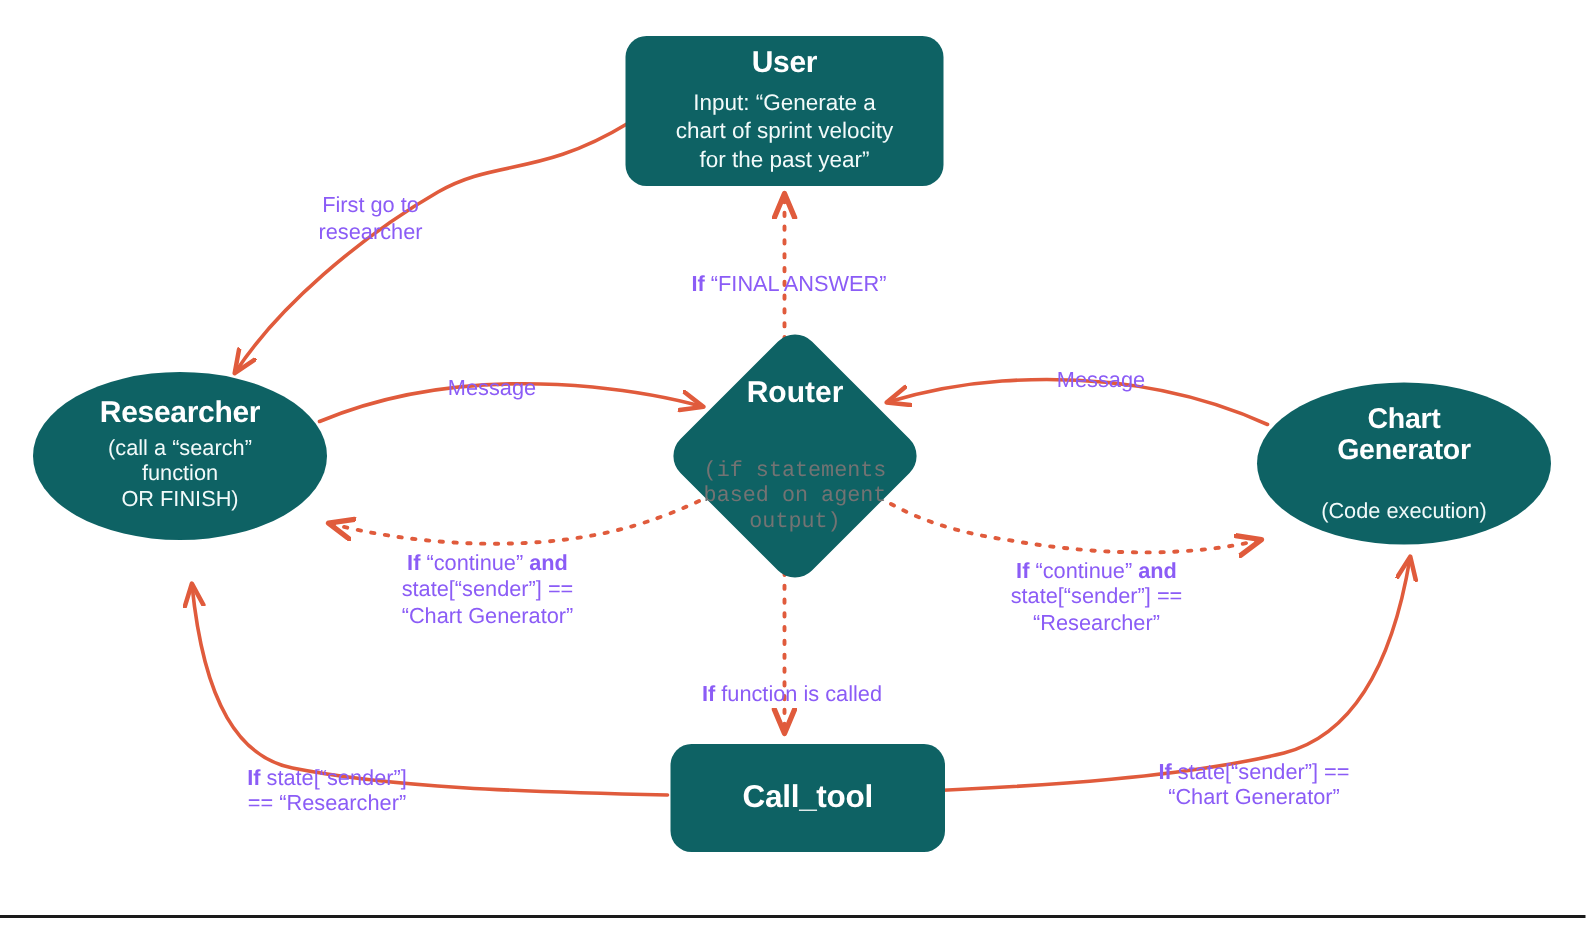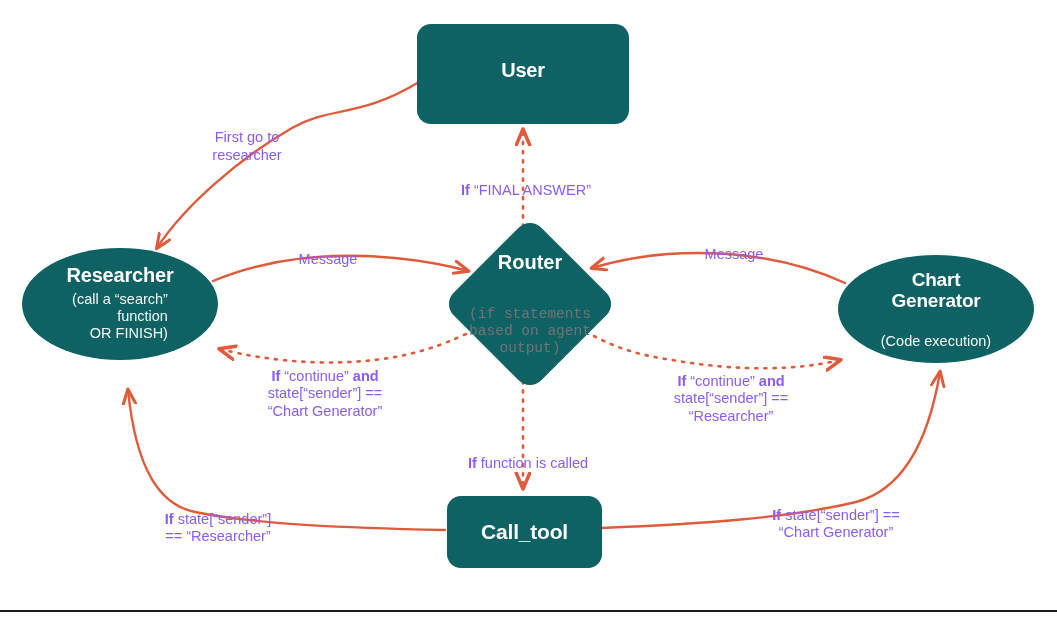--- a/index.html
+++ b/index.html
@@ -104,21 +104,21 @@
     text-align: center;
     color: #ffffff;
     gap: 27px;
   }
   #node-router-text .title { font-size: 20px; font-weight: bold; margin-bottom: 5px; }
   #node-router-text .sub { font-size: 14.5px; line-height: 17px; color: #737373; font-family: Liberation Mono, monospace; }
 
   
   #node-call-tool {
     left: 447px; top: 496px;
-    width: 155px; height: 72px;
+    width: 183px; height: 72px;
     border-radius: 14px;
   }
   #node-call-tool .title { font-size: 21px; }
 
   
   .edge-label {
     position: absolute;
     color: #8b5cf6;
     font-size: 14.5px;
     line-height: 17.5px;
@@ -179,25 +179,28 @@
       <path d="M 523,372 L 523,488" stroke-dasharray="2.2 7" stroke-width="2.6" marker-end="url(#arrow-dotted)"></path>
 
       <path d="M 445,530 C 350,528 260,525 195,512 C 160,505 136,470 128,390" marker-end="url(#arrow-solid)"></path>
 
       <path d="M 601,528 C 700,524 790,518 856,502 C 898,491 927,450 940,372" marker-end="url(#arrow-solid)"></path>
     </g>
   </svg>
 
   <div class="node" id="node-user">
     <div class="title" style="white-space: pre-line;">User</div>
+    <div class="sub" style="white-space: pre-line;">Input: “Generate a
+chart of sprint velocity
+for the past year”</div>
   </div>
 
   <div class="node" id="node-researcher">
     <div class="title" style="white-space: pre-line;">Researcher</div>
-    <div class="sub" style="white-space: pre-line; text-align: right;">(call a “search”
+    <div class="sub" style="white-space: pre-line;">(call a “search”
 function
 OR FINISH)</div>
   </div>
 
   <div id="node-router-wrap">
     <div id="node-router-shape"></div>
     <div id="node-router-text">
       <div class="title" style="white-space: pre-line;">Router</div>
       <div class="sub" style="white-space: pre-line;">(if statements
 based on agent

